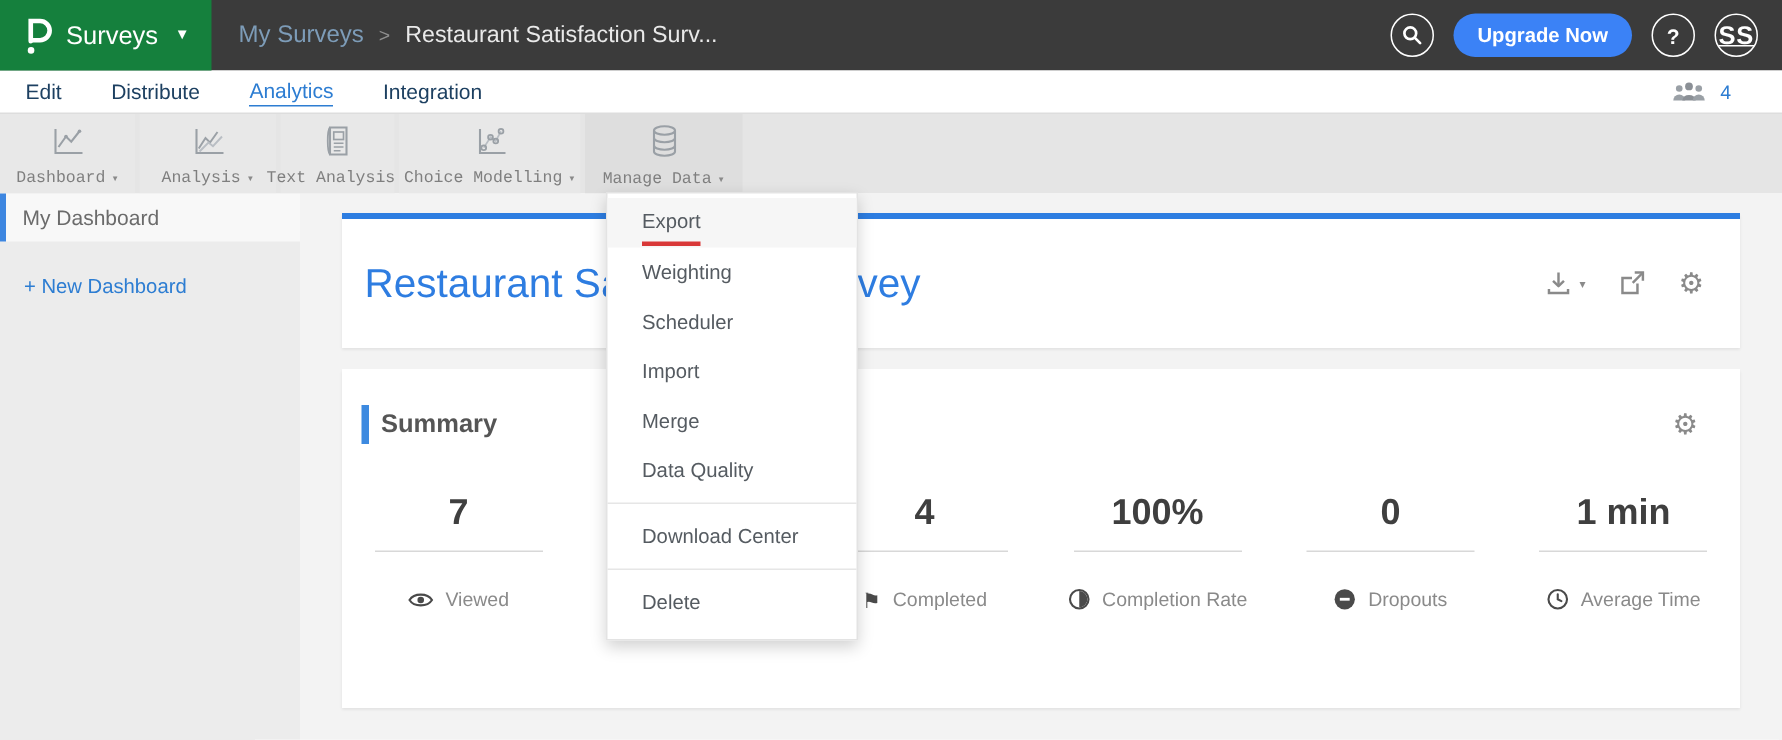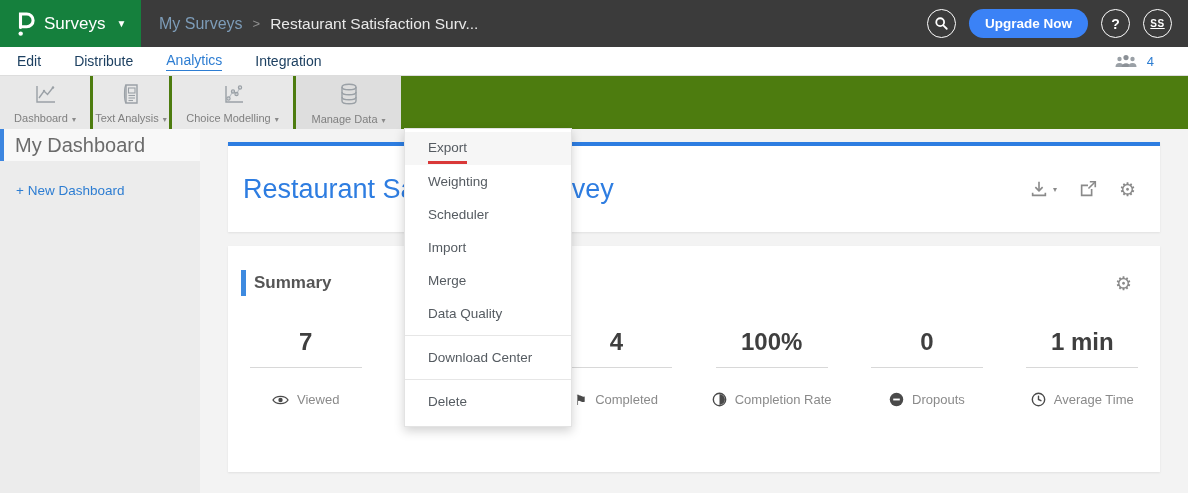--- a/index.html
+++ b/index.html
@@ -12,42 +12,42 @@
   .brand { width:141px; background:#15803d; display:flex; align-items:center; padding:0 12px 0 16px; gap:9px; cursor:pointer; }
   .brand-name { color:#fff; font-size:17px; }
   .brand-caret { color:#fff; font-size:10px; margin-left:2px; }
   .crumbs { display:flex; align-items:center; gap:10px; padding-left:18px; font-size:16px; }
   .crumb-parent { color:#7d9cb8; cursor:pointer; }
   .crumb-sep { color:#8f8f8f; font-size:13px; }
   .crumb-current { color:#e9e9e9; font-size:15.5px; }
   .top-right { margin-left:auto; display:flex; align-items:center; gap:13px; padding-right:16px; }
   .circle-btn { width:29px; height:29px; border:1.6px solid #fff; border-radius:50%; display:flex; align-items:center; justify-content:center; color:#fff; cursor:pointer; flex:none; }
   .help-q { font-size:14px; font-weight:bold; color:#fff; }
-  .avatar-txt { font-size:10px; font-weight:bold; color:#fff; letter-spacing:.5px;text-decoration:underline; }
+  .avatar-txt { font-size:17px; font-weight:bold; color:#fff; letter-spacing:.5px;text-decoration:underline; }
   .upgrade { height:29px; background:#3b82f6; border:none; border-radius:15px; color:#fff; font-weight:bold; font-size:13.5px; padding:0 16px; cursor:pointer; font-family:"Liberation Sans",sans-serif; }
 
   
   .navbar { height:29px; background:#fff; border-bottom:1px solid #ddd; display:flex; align-items:center; padding:0 34px 0 17px; }
   .nav-link { font-size:14px; color:#1d4061; margin-right:33px; cursor:pointer; text-decoration:none; }
   .nav-link.active { color:#2d7dd2; border-bottom:1px solid #2d7dd2; padding-bottom:2px; }
   .nav-right { margin-left:auto; display:flex; align-items:center; gap:9px; }
   .collab-count { color:#2d7dd2; font-size:13px; }
 
   
-  .toolbar { height:53px; background:#4d7c0f; display:flex; align-items:stretch; }
+  .toolbar { height:53px; background:#e5e5e5; display:flex; align-items:stretch;font-family:Liberation Mono, monospace; }
   .tool { background:#e8e8e8; margin-right:3px; display:flex; flex-direction:column; align-items:center; justify-content:center; gap:3px; cursor:pointer; padding-top:4px; }
   .tool.active { background:#dedede; }
   .tool-label { font-size:11px; color:#7f7f7f; white-space:nowrap; }
   .tool-caret { font-size:8px; color:#8a8a8a; margin-left:4px; }
   .w1{width:90px}.w2{width:91px}.w3{width:76px}.w4{width:121px}.w5{width:105px}
 
   
   .content { display:flex; height:364px; }
   .sidebar { width:200px; background:#ececec; flex:none; }
-  .side-item { height:32px; background:#f8f8f8; border-left:4px solid #3d86e0; display:flex; align-items:center; padding-left:11px; font-size:20px; color:#6b6b6b; cursor:pointer; }
+  .side-item { height:32px; background:#f8f8f8; border-left:4px solid #3d86e0; display:flex; align-items:center; padding-left:11px; font-size:14px; color:#6b6b6b; cursor:pointer; }
   .new-dash { padding:22px 0 0 16px; font-size:13.5px; color:#2d7dd2; cursor:pointer; }
   .main { flex:1; background:#f3f3f3; padding:13px 28px 0 28px; }
 
   .title-card { background:#fff; border-top:4px solid #2d7de1; height:90px; box-shadow:0 1px 2px rgba(0,0,0,.08); display:flex; align-items:center; padding:0 24px 0 15px; }
   .survey-title { color:#2e7de1; font-size:27px; }
   .title-icons { margin-left:auto; display:flex; align-items:center; gap:21px; color:#8a8a8a; }
   .icon-btn { display:flex; align-items:center; cursor:pointer; }
   .gear-glyph { font-size:19px; color:#8a8a8a; line-height:1; }
 
   .summary-card { background:#fff; margin-top:14px; height:226px; box-shadow:0 1px 2px rgba(0,0,0,.08); padding-top:24px; }
@@ -137,20 +137,30 @@
     <div class="tool w1">
       <span>
         <svg width="26" height="22" viewBox="0 0 26 22">
             <path d="M5 3 V19 H23" fill="none" stroke="#9aa0a6" stroke-width="1.4"></path>
             <path d="M7 15 L12 8 L15.5 11.5 L21 4.5" fill="none" stroke="#9aa0a6" stroke-width="1.4"></path>
             <circle cx="12" cy="8" r="1.2" fill="#9aa0a6"></circle>
             <circle cx="21" cy="4.5" r="1.2" fill="#9aa0a6"></circle>
           </svg>
       </span>
       <span><span class="tool-label">Dashboard</span><span class="tool-caret">▾</span></span>
+    </div>
+    <div class="tool w2">
+      <span>
+        <svg width="26" height="22" viewBox="0 0 26 22">
+            <path d="M5 3 V19 H23" fill="none" stroke="#9aa0a6" stroke-width="1.4"></path>
+            <path d="M6.5 16 L11 9 L14 12 L19 5" fill="none" stroke="#9aa0a6" stroke-width="1.3"></path>
+            <path d="M7 18 L13 12 L16 14.5 L22 8" fill="none" stroke="#b9bec4" stroke-width="1.3"></path>
+          </svg>
+      </span>
+      <span><span class="tool-label">Analysis</span><span class="tool-caret">▾</span></span>
     </div>
     <div class="tool w3">
       <span>
         <svg width="26" height="22" viewBox="0 0 26 22">
             <path d="M8 2 h11 v18 h-11 z" fill="none" stroke="#9aa0a6" stroke-width="1.4"></path>
             <path d="M8 2 c-2 2 -2 16 0 18" fill="none" stroke="#9aa0a6" stroke-width="1.2"></path>
             <rect x="10.5" y="5" width="6.5" height="5" fill="none" stroke="#9aa0a6" stroke-width="1.1"></rect>
             <line x1="10.5" y1="12.5" x2="17" y2="12.5" stroke="#9aa0a6" stroke-width="1.1"></line>
             <line x1="10.5" y1="15" x2="17" y2="15" stroke="#9aa0a6" stroke-width="1.1"></line>
             <line x1="10.5" y1="17.5" x2="15" y2="17.5" stroke="#9aa0a6" stroke-width="1.1"></line>

